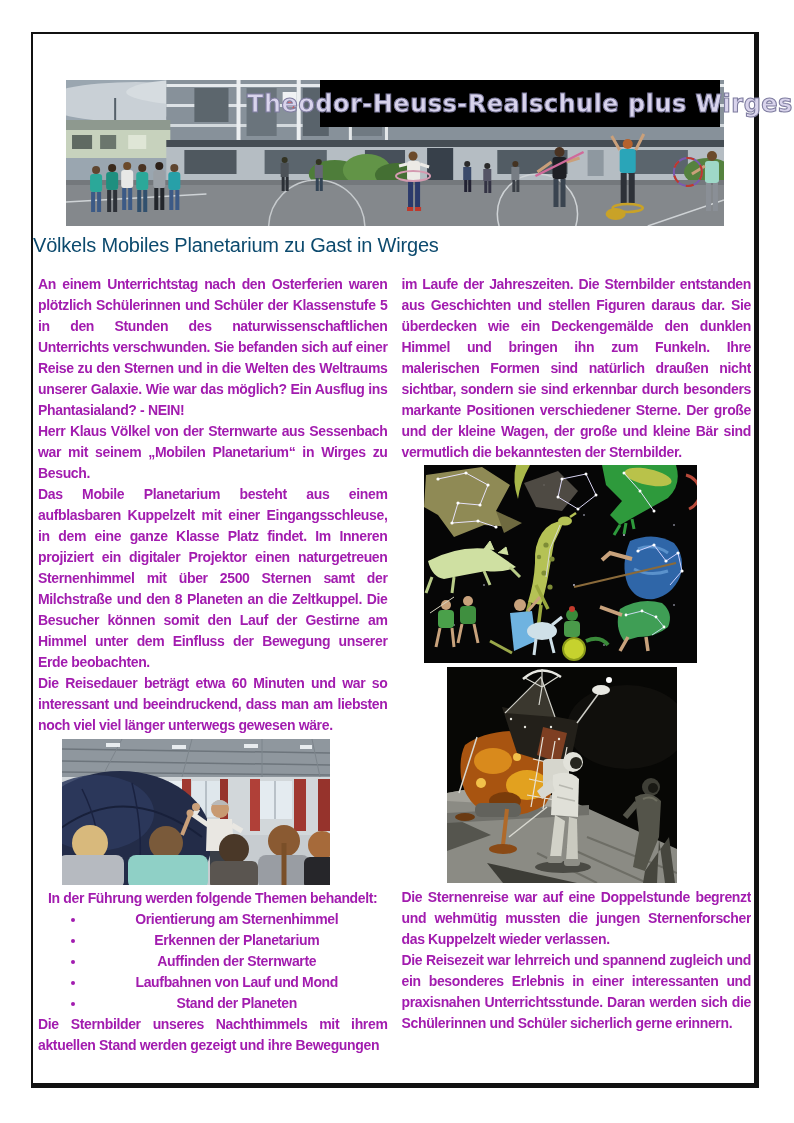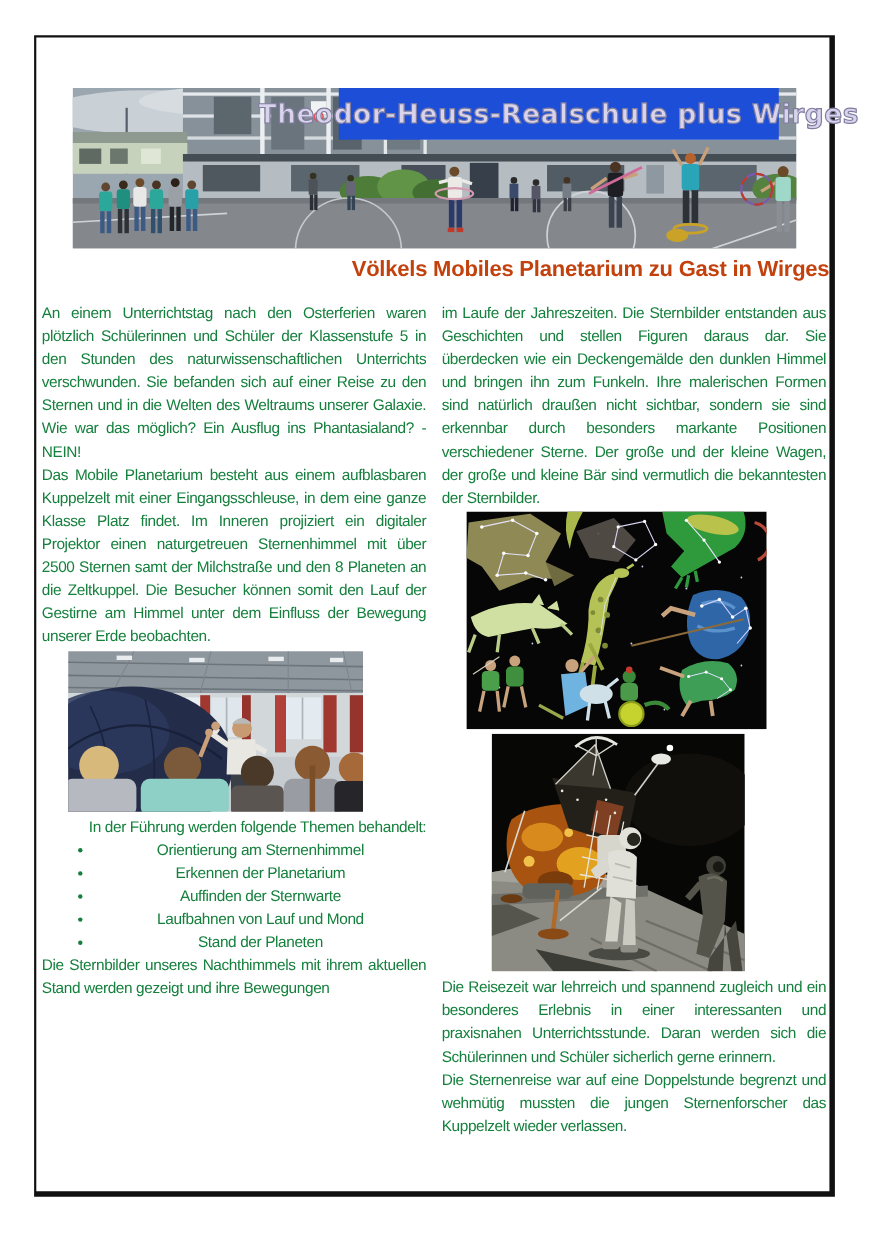--- a/index.html
+++ b/index.html
@@ -2,29 +2,29 @@
 <html><head>
 <meta charset="utf-8">
 <style>
   html,body{margin:0;padding:0;background:#ffffff;}
   .page{position:relative;width:794px;height:1123px;background:#ffffff;overflow:hidden;
         font-family:"Liberation Sans", sans-serif;}
   .sheet{position:absolute;left:31px;top:32px;width:728px;height:1056px;box-sizing:border-box;
          border:2px solid #111;border-right-width:5px;border-bottom-width:5px;background:#fff;}
   .header-fig{position:absolute;left:33px;top:46px;width:658px;height:146px;}
   .header-fig svg{display:block;width:100%;height:100%;}
-  .banner{position:absolute;top:0;right:16px;width:400px;height:47px;background:#1d4ed8;
+  .banner{position:absolute;top:0;right:4px;width:400px;height:47px;background:#000000;
           display:flex;align-items:center;justify-content:center;}
   .banner-text{font-family:"DejaVu Sans", sans-serif;font-size:24px;font-weight:700;
                color:#d9d4ec;-webkit-text-stroke:1.1px #7f7da0;letter-spacing:0.5px;white-space:nowrap;}
-  .title{position:absolute;top:200px;left:0;width:100%;text-align:right;
-         font-size:20px;font-weight:700;color:#c2410c;letter-spacing:-0.2px;}
+  .title{position:absolute;top:200px;left:0;width:100%;text-align:left;
+         font-size:20px;font-weight:400;color:#0c4a6e;letter-spacing:-0.2px;}
   .cols{position:absolute;top:240px;left:5px;right:3px;bottom:4px;display:flex;gap:14px;overflow:hidden;}
-  .col{width:353px;font-size:14px;line-height:21px;font-weight:400;letter-spacing:-0.35px;
-       color:#15803d;text-align:justify;}
+  .col{width:353px;font-size:14px;line-height:21px;font-weight:700;letter-spacing:-0.35px;
+       color:#a21caf;text-align:justify;}
   .col p{margin:0;}
   ul.topics{margin:0;padding-left:48px;list-style:disc;text-align:center;}
   ul.topics li{margin:0;}
   figure{margin:0;}
   .fig-dome{margin:3px 0 3px 24px;width:268px;height:146px;}
   .fig-const{margin:2px 0 4px 22px;width:273px;height:198px;}
   .fig-moon{margin:2px 0 4px 45px;width:230px;height:216px;}
   figure svg{display:block;width:100%;height:100%;}
 </style>
 </head>
@@ -183,21 +183,23 @@
         <span class="banner-text">Theodor-Heuss-Realschule plus Wirges</span>
       </div>
     </div>
 
     <div class="title">Völkels Mobiles Planetarium zu Gast in Wirges</div>
 
     <div class="cols">
 
       <div class="col">
         <p>An einem Unterrichtstag nach den Osterferien waren plötzlich Schülerinnen und Schüler der Klassenstufe 5 in den Stunden des naturwissenschaftlichen Unterrichts verschwunden. Sie befanden sich auf einer Reise zu den Sternen und in die Welten des Weltraums unserer Galaxie. Wie war das möglich? Ein Ausflug ins Phantasialand?  - NEIN!</p>
+        <p>Herr Klaus Völkel von der Sternwarte aus Sessenbach war mit seinem „Mobilen Planetarium“ in Wirges zu Besuch.</p>
         <p>Das Mobile Planetarium besteht aus einem aufblasbaren Kuppelzelt mit einer Eingangsschleuse, in dem eine ganze Klasse Platz findet. Im Inneren projiziert ein digitaler Projektor einen naturgetreuen Sternenhimmel mit über 2500 Sternen samt der Milchstraße und den 8 Planeten an die Zeltkuppel. Die Besucher können somit den Lauf der Gestirne am Himmel unter dem Einfluss der Bewegung unserer Erde beobachten.</p>
+        <p>Die Reisedauer beträgt etwa 60 Minuten und war so interessant und beeindruckend, dass man am liebsten noch viel viel länger unterwegs gewesen wäre.</p>
 
         <figure class="fig-dome">
           <svg viewBox="0 0 268 146" preserveAspectRatio="none">
             <rect width="268" height="146" fill="#c7ccd0"></rect>
 
             <rect x="0" y="0" width="268" height="38" fill="#8f979e"></rect>
             <path d="M0,10 L268,14 M0,22 L268,26 M0,33 L268,36" stroke="#6d757c" stroke-width="1.5" fill="none"></path>
             <path d="M60,0 L40,38 M130,0 L120,38 M200,0 L200,38 M250,0 L258,38" stroke="#7d858c" stroke-width="1" fill="none"></path>
             <rect x="44" y="4" width="14" height="4" fill="#e8ecef"></rect>
               <rect x="110" y="6" width="14" height="4" fill="#e8ecef"></rect>
@@ -243,21 +245,21 @@
               <rect x="148" y="122" width="48" height="28" rx="6" fill="#5a5550"></rect>
               <circle cx="222" cy="102" r="16" fill="#8a5a32"></circle>
               <rect x="196" y="116" width="52" height="34" rx="8" fill="#999da3"></rect>
               <path d="M222,104 L222,146" stroke="#7a4f28" stroke-width="5"></path>
               <circle cx="260" cy="106" r="14" fill="#a66a3a"></circle>
               <rect x="242" y="118" width="40" height="32" rx="6" fill="#26262a"></rect>
             </g>
           </svg>
         </figure>
 
-        <p style="text-align:right;">In der Führung werden folgende Themen behandelt:</p>
+        <p style="text-align:center;">In der Führung werden folgende Themen behandelt:</p>
         <ul class="topics">
           <li>Orientierung am Sternenhimmel</li>
           <li>Erkennen der Planetarium</li>
           <li>Auffinden der Sternwarte</li>
           <li>Laufbahnen von Lauf und Mond</li>
           <li>Stand der Planeten</li>
         </ul>
         <p>Die Sternbilder unseres Nachthimmels mit ihrem aktuellen Stand werden gezeigt und ihre Bewegungen</p>
       </div>
 
@@ -450,19 +452,19 @@
               <circle cx="204" cy="120" r="9" fill="#3e3e36"></circle>
               <circle cx="206" cy="121" r="5" fill="#191914"></circle>
               <path d="M188,130 Q202,122 214,134 L212,170 L198,204 L186,200 L192,166 Z" fill="#54544a"></path>
               <path d="M198,204 L196,216 L210,216 L212,172 L218,216 L228,216 L222,170" fill="#46463e"></path>
               <path d="M190,136 L178,150" stroke="#54544a" stroke-width="6"></path>
               <path d="M196,132 Q204,128 210,134" stroke="#6e6e60" stroke-width="2" fill="none"></path>
             </g>
           </svg>
         </figure>
 
+        <p>Die Sternenreise war auf eine Doppelstunde begrenzt und wehmütig mussten die jungen Sternenforscher das Kuppelzelt wieder verlassen.</p>
         <p>Die Reisezeit war lehrreich und spannend zugleich und ein besonderes Erlebnis in einer interessanten und praxisnahen Unterrichtsstunde. Daran werden sich die Schülerinnen und Schüler sicherlich gerne erinnern.</p>
-        <p>Die Sternenreise war auf eine Doppelstunde begrenzt und wehmütig mussten die jungen Sternenforscher das Kuppelzelt wieder verlassen.</p>
       </div>
 
     </div>
   </div>
 </div>
 
 </body></html>

